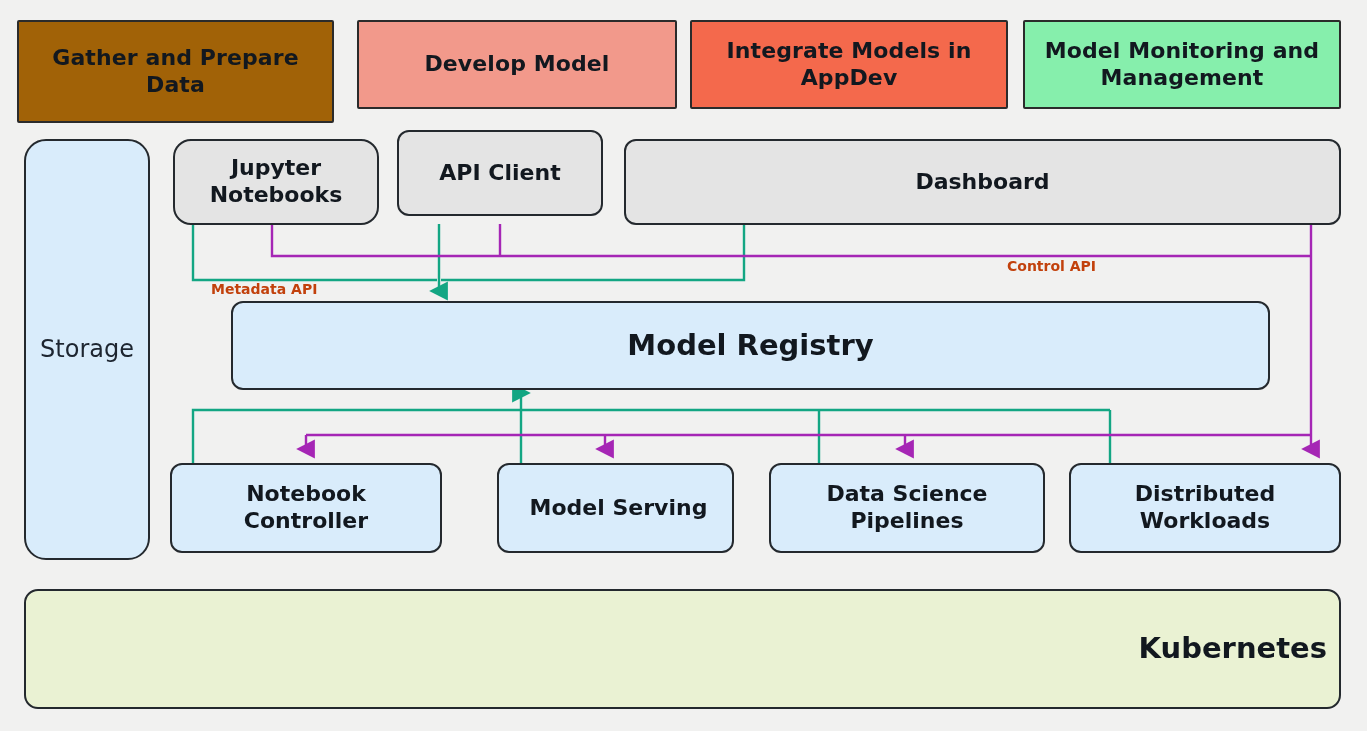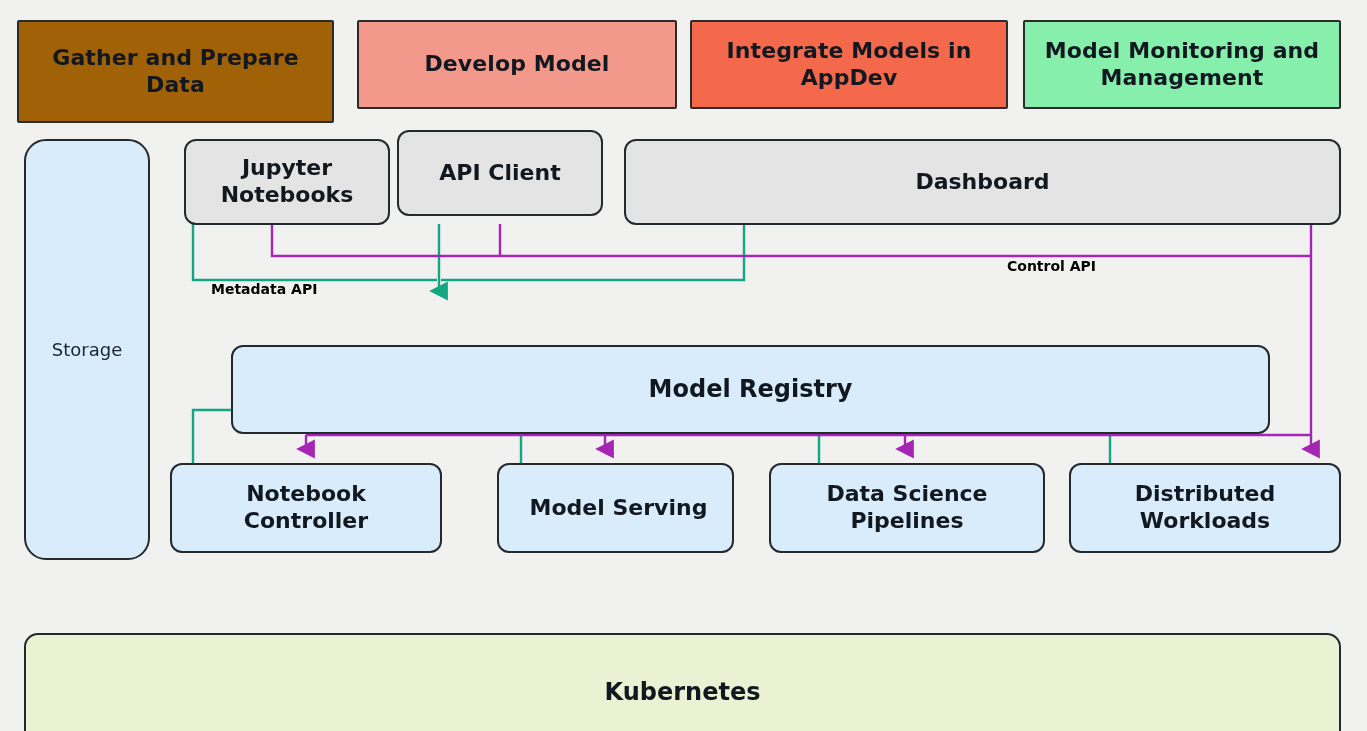--- a/index.html
+++ b/index.html
@@ -43,32 +43,31 @@
   
   .comp {
     border: 2.5px solid #24292e;
     border-radius: 12px;
     font-weight: bold;
     font-size: 22px;
     padding: 0 12px;
   }
   .comp.plain {
     font-weight: normal;
-    font-size: 18px;
+    font-size: 24px;
     color: #1d2530;
   }
   .comp.big {
-    font-size: 24px;
-    margin-top: 44px;
+    font-size: 29px;
   }
 
   
   .fill-grey      { background: #e4e4e4; }
   .fill-blue      { background: #d9ecfb; }
-  .fill-green     { background: #eaf2d3; }
+  .fill-green     { background: #eaf2d3; justify-content: flex-end; }
 
   
   #wires {
     position: absolute;
     left: 0; top: 0;
     width: 1367px;
     height: 731px;
     pointer-events: none;
   }
   .wire-teal {
@@ -78,21 +77,21 @@
   }
   .wire-purple {
     fill: none;
     stroke: #a526b5;
     stroke-width: 2.4;
   }
   .edge-label {
     position: absolute;
     font-size: 14px;
     font-weight: bold;
-    color: #000000;
+    color: #c2410c;
     white-space: nowrap;
   }
 </style>
 </head>
 <body>
 
 <div id="canvas">
 
   <svg id="wires" viewBox="0 0 1367 731" xmlns="http://www.w3.org/2000/svg">
     <defs>
@@ -159,21 +158,21 @@
     <span>Integrate Models in AppDev</span>
   </div>
   <div class="node phase" style="left:1023px; top:20px; width:318px; height:89px; background:#86efac;">
     <span>Model Monitoring and Management</span>
   </div>
 
   <div class="node comp plain fill-blue" style="left:24px; top:139px; width:126px; height:421px; border-radius:22px;">
     <span>Storage</span>
   </div>
 
-  <div class="node comp fill-grey" style="left:184px; top:139px; width:206px; height:86px;">
+  <div class="node comp fill-grey" style="left:173px; top:139px; width:206px; height:86px;border-radius:18px;">
     <span>Jupyter Notebooks</span>
   </div>
   <div class="node comp fill-grey" style="left:397px; top:130px; width:206px; height:86px;">
     <span>API Client</span>
   </div>
   <div class="node comp fill-grey" style="left:624px; top:139px; width:717px; height:86px;">
     <span>Dashboard</span>
   </div>
 
   <div class="node comp big fill-blue" style="left:231px; top:301px; width:1039px; height:89px;">

